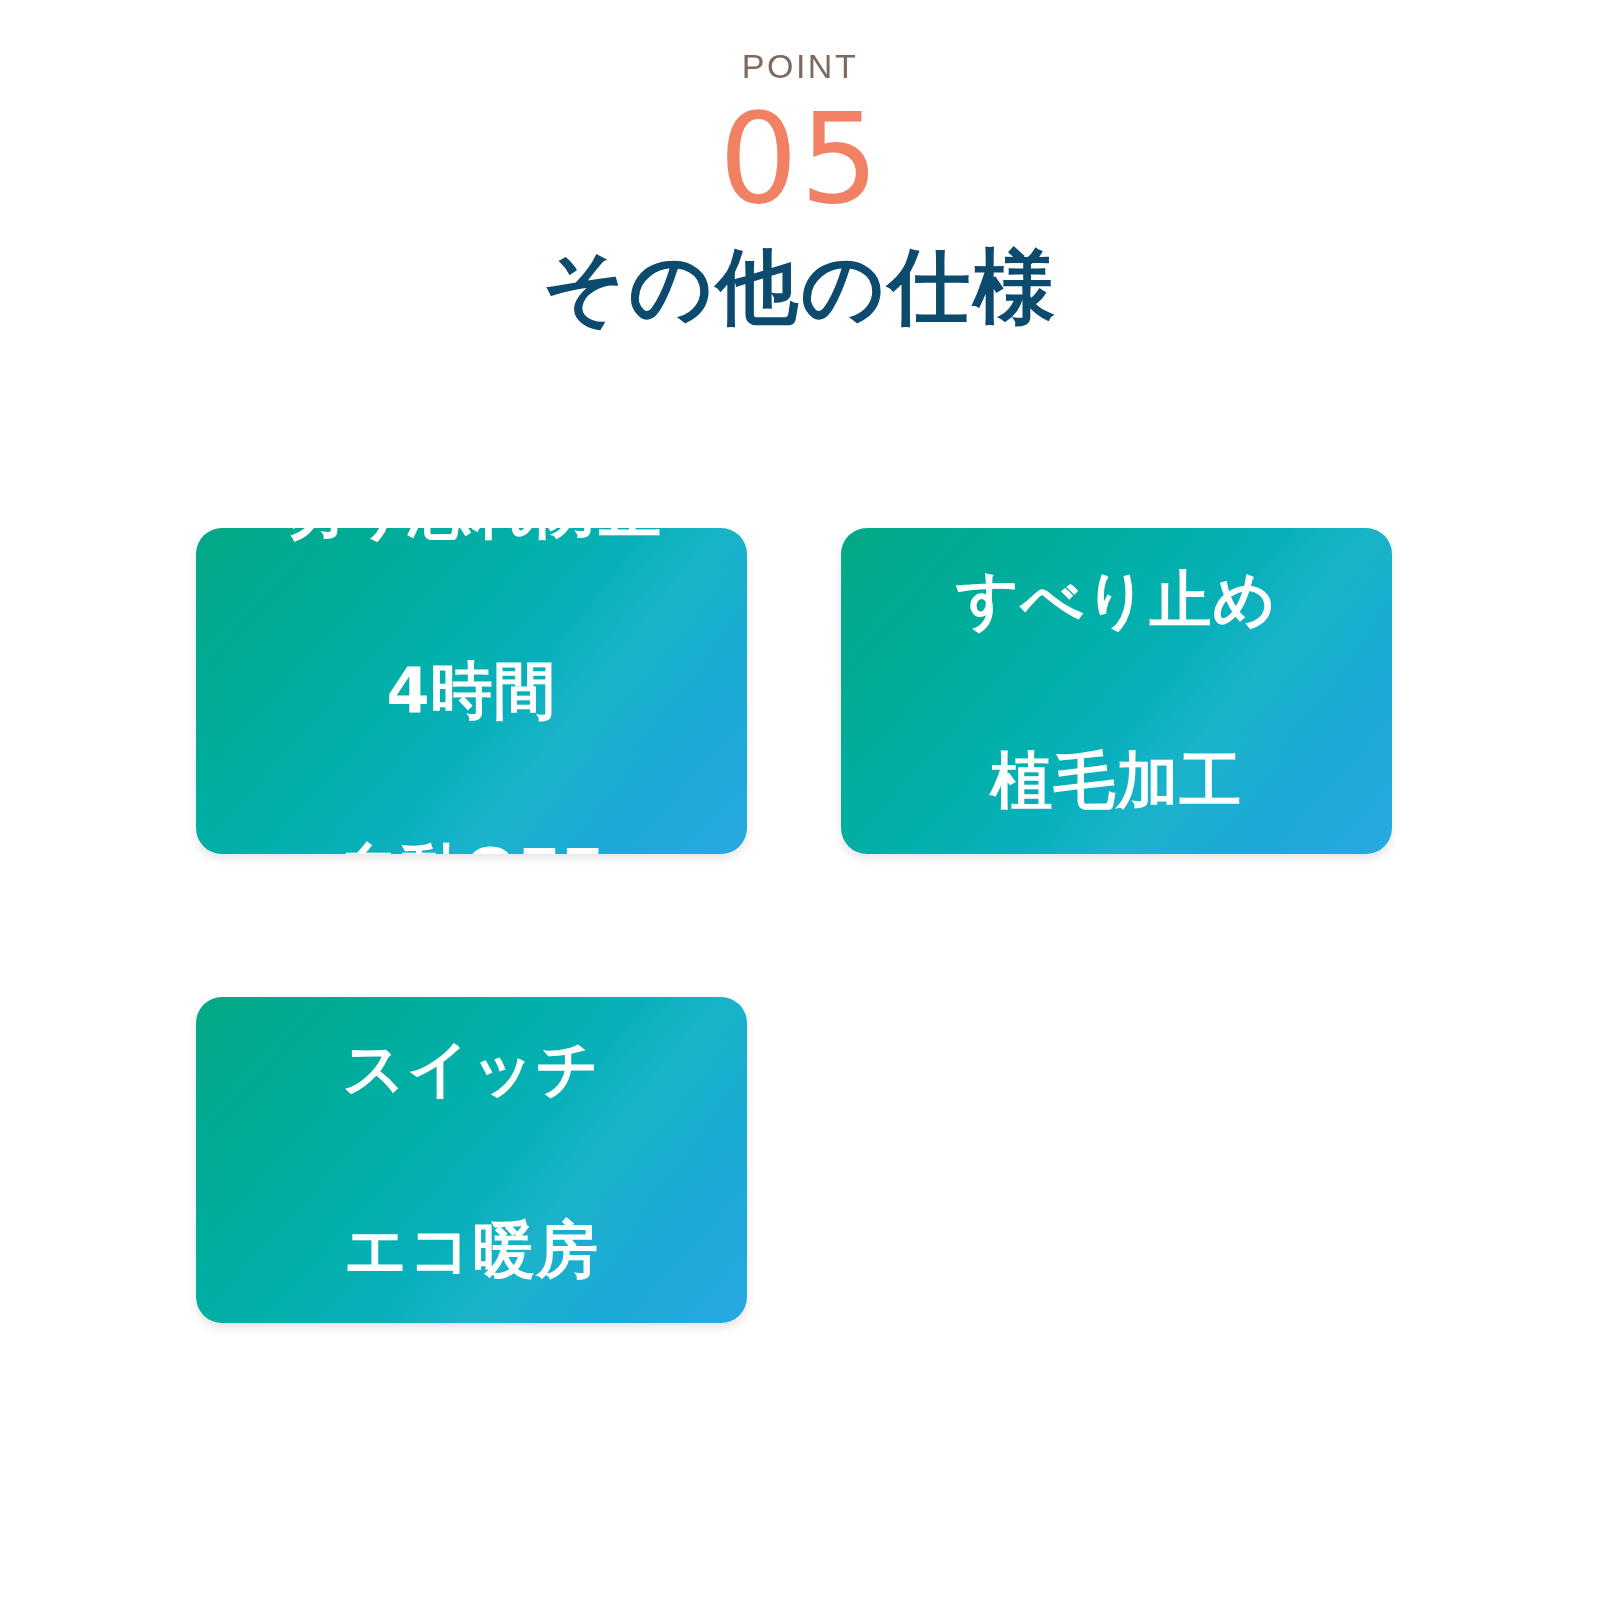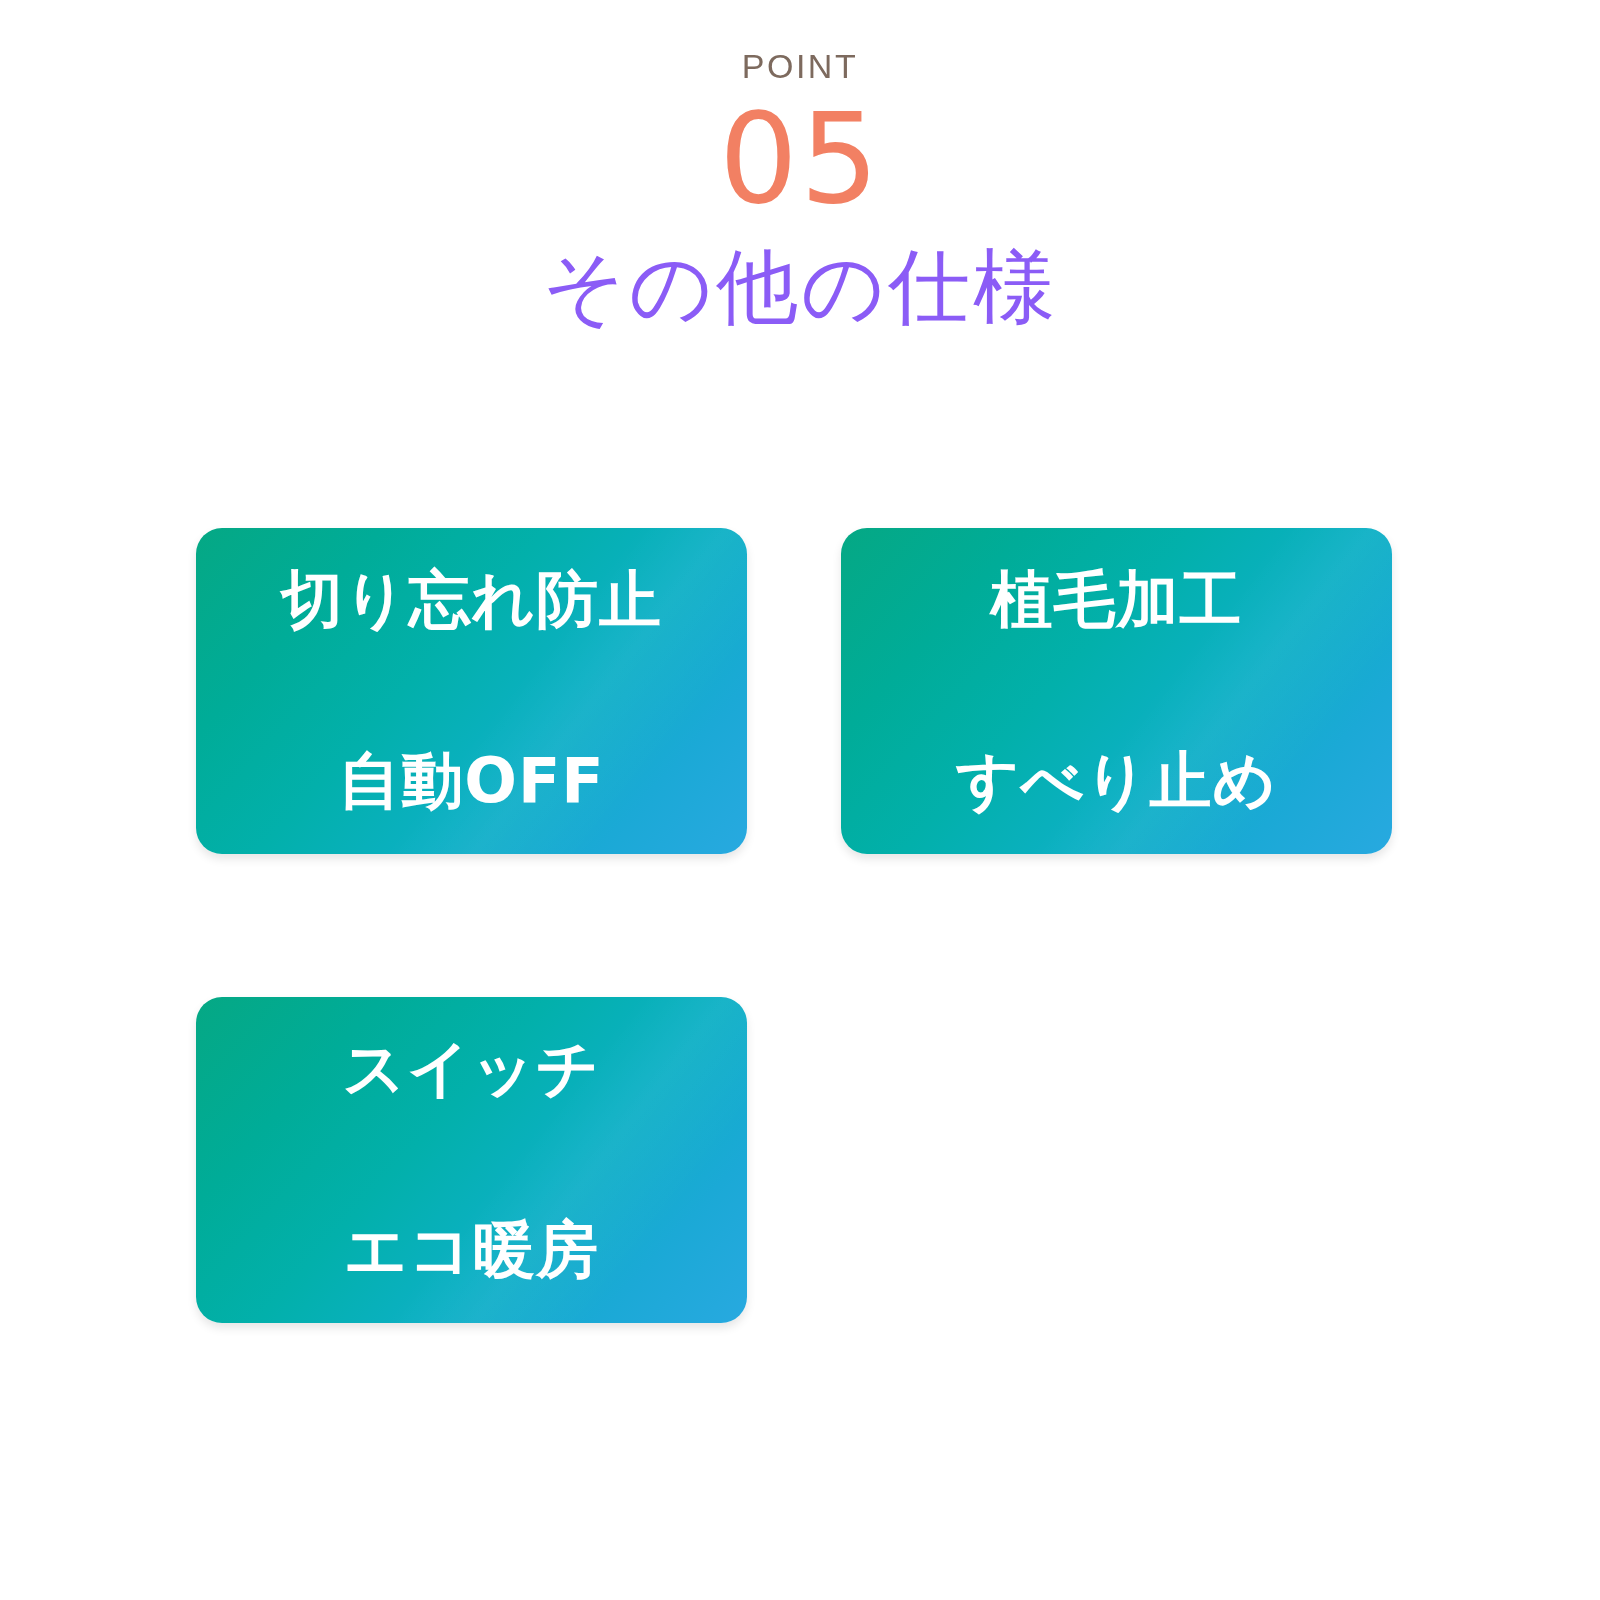--- a/index.html
+++ b/index.html
@@ -48,22 +48,22 @@
     color: #f28063;
     line-height: 1;
     letter-spacing: 2px;
     font-family: "DejaVu Sans", "Liberation Sans", sans-serif;
     text-align: center;
   }
 
   .section-title {
     margin-top: 22px;
     font-size: 82px;
-    font-weight: 400;
-    color: #8b5cf6;
+    font-weight: 700;
+    color: #0c4a6e;
     line-height: 1.08;
     letter-spacing: 3px;
     font-family: "DejaVu Sans", "Liberation Sans", sans-serif;
   }
 
   
   .card-grid {
     position: absolute;
     left: 196px;
     top: 528px;
@@ -131,28 +131,29 @@
     <div class="point-label">POINT</div>
     <div class="point-number">05</div>
     <div class="section-title">その他の仕様</div>
   </div>
 
   <div class="card-grid">
 
     <div class="card">
       <div class="card-text">
         <span class="line">切り忘れ防止</span>
+        <span class="line">4時間</span>
         <span class="line">自動OFF</span>
       </div>
     </div>
 
     <div class="card">
       <div class="card-text">
+        <span class="line">すべり止め</span>
         <span class="line">植毛加工</span>
-        <span class="line">すべり止め</span>
       </div>
     </div>
 
 
     <div class="card">
       <div class="card-text">
         <span class="line">スイッチ</span>
         <span class="line">エコ暖房</span>
       </div>
     </div>

